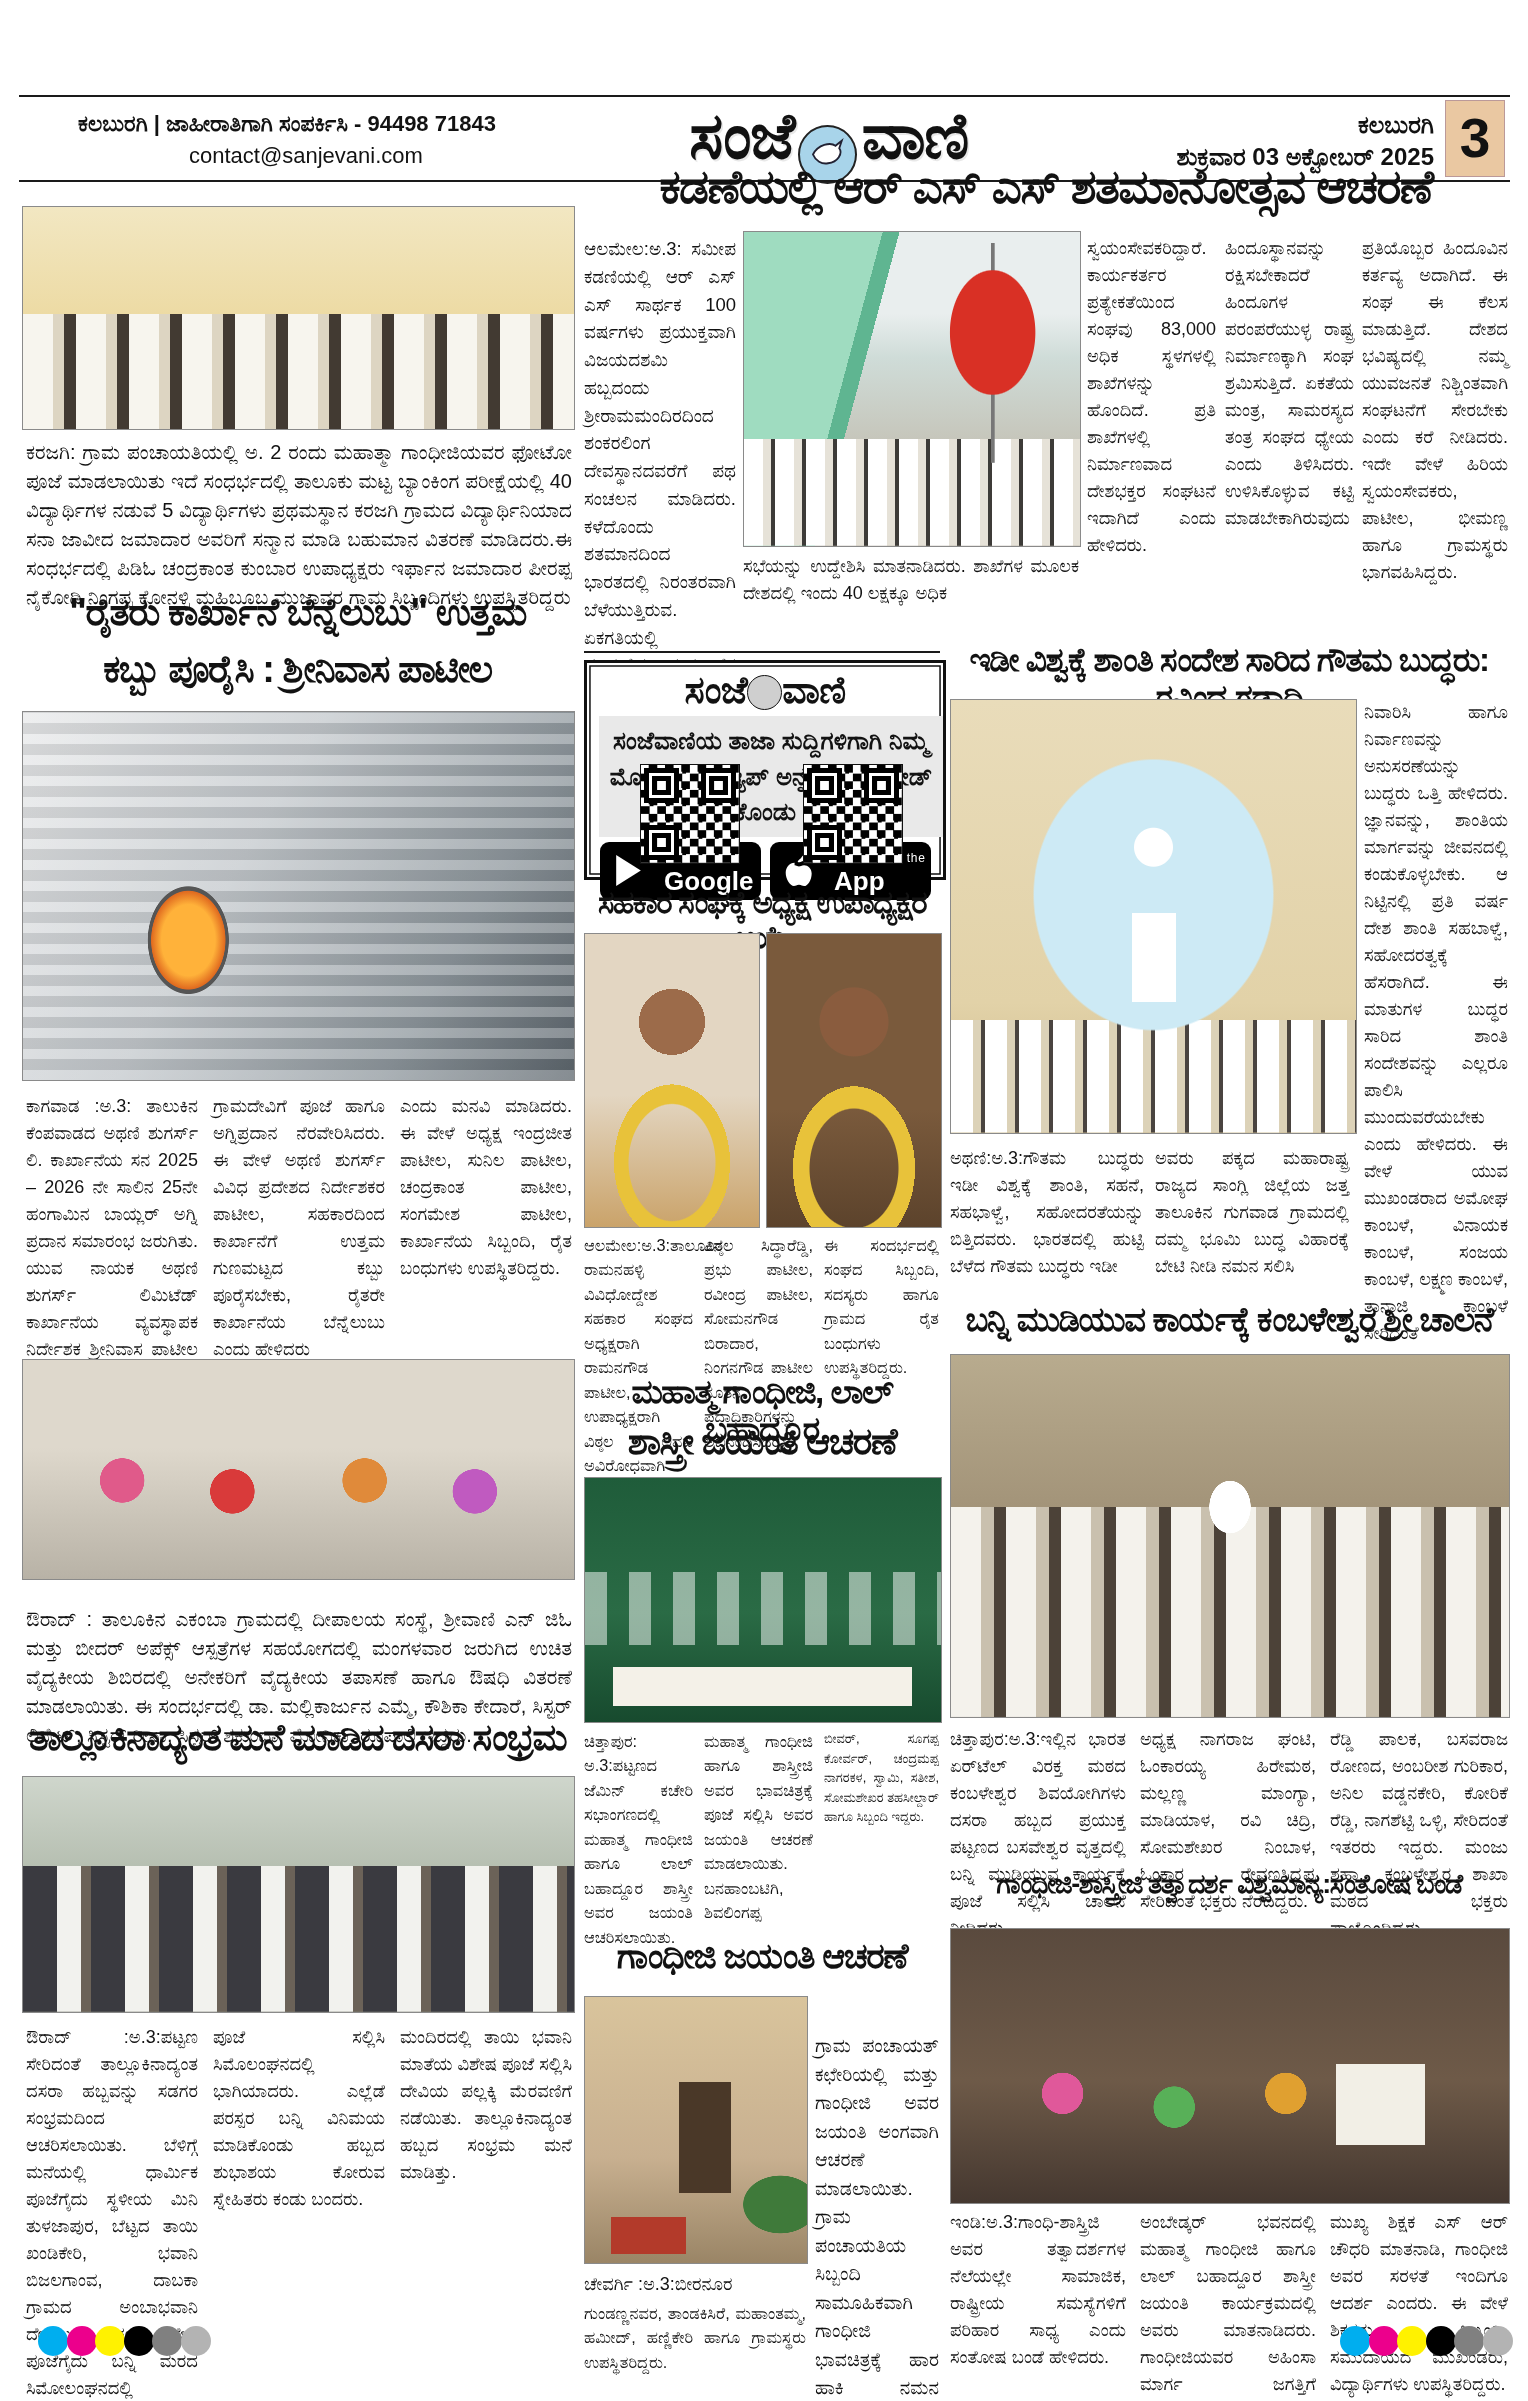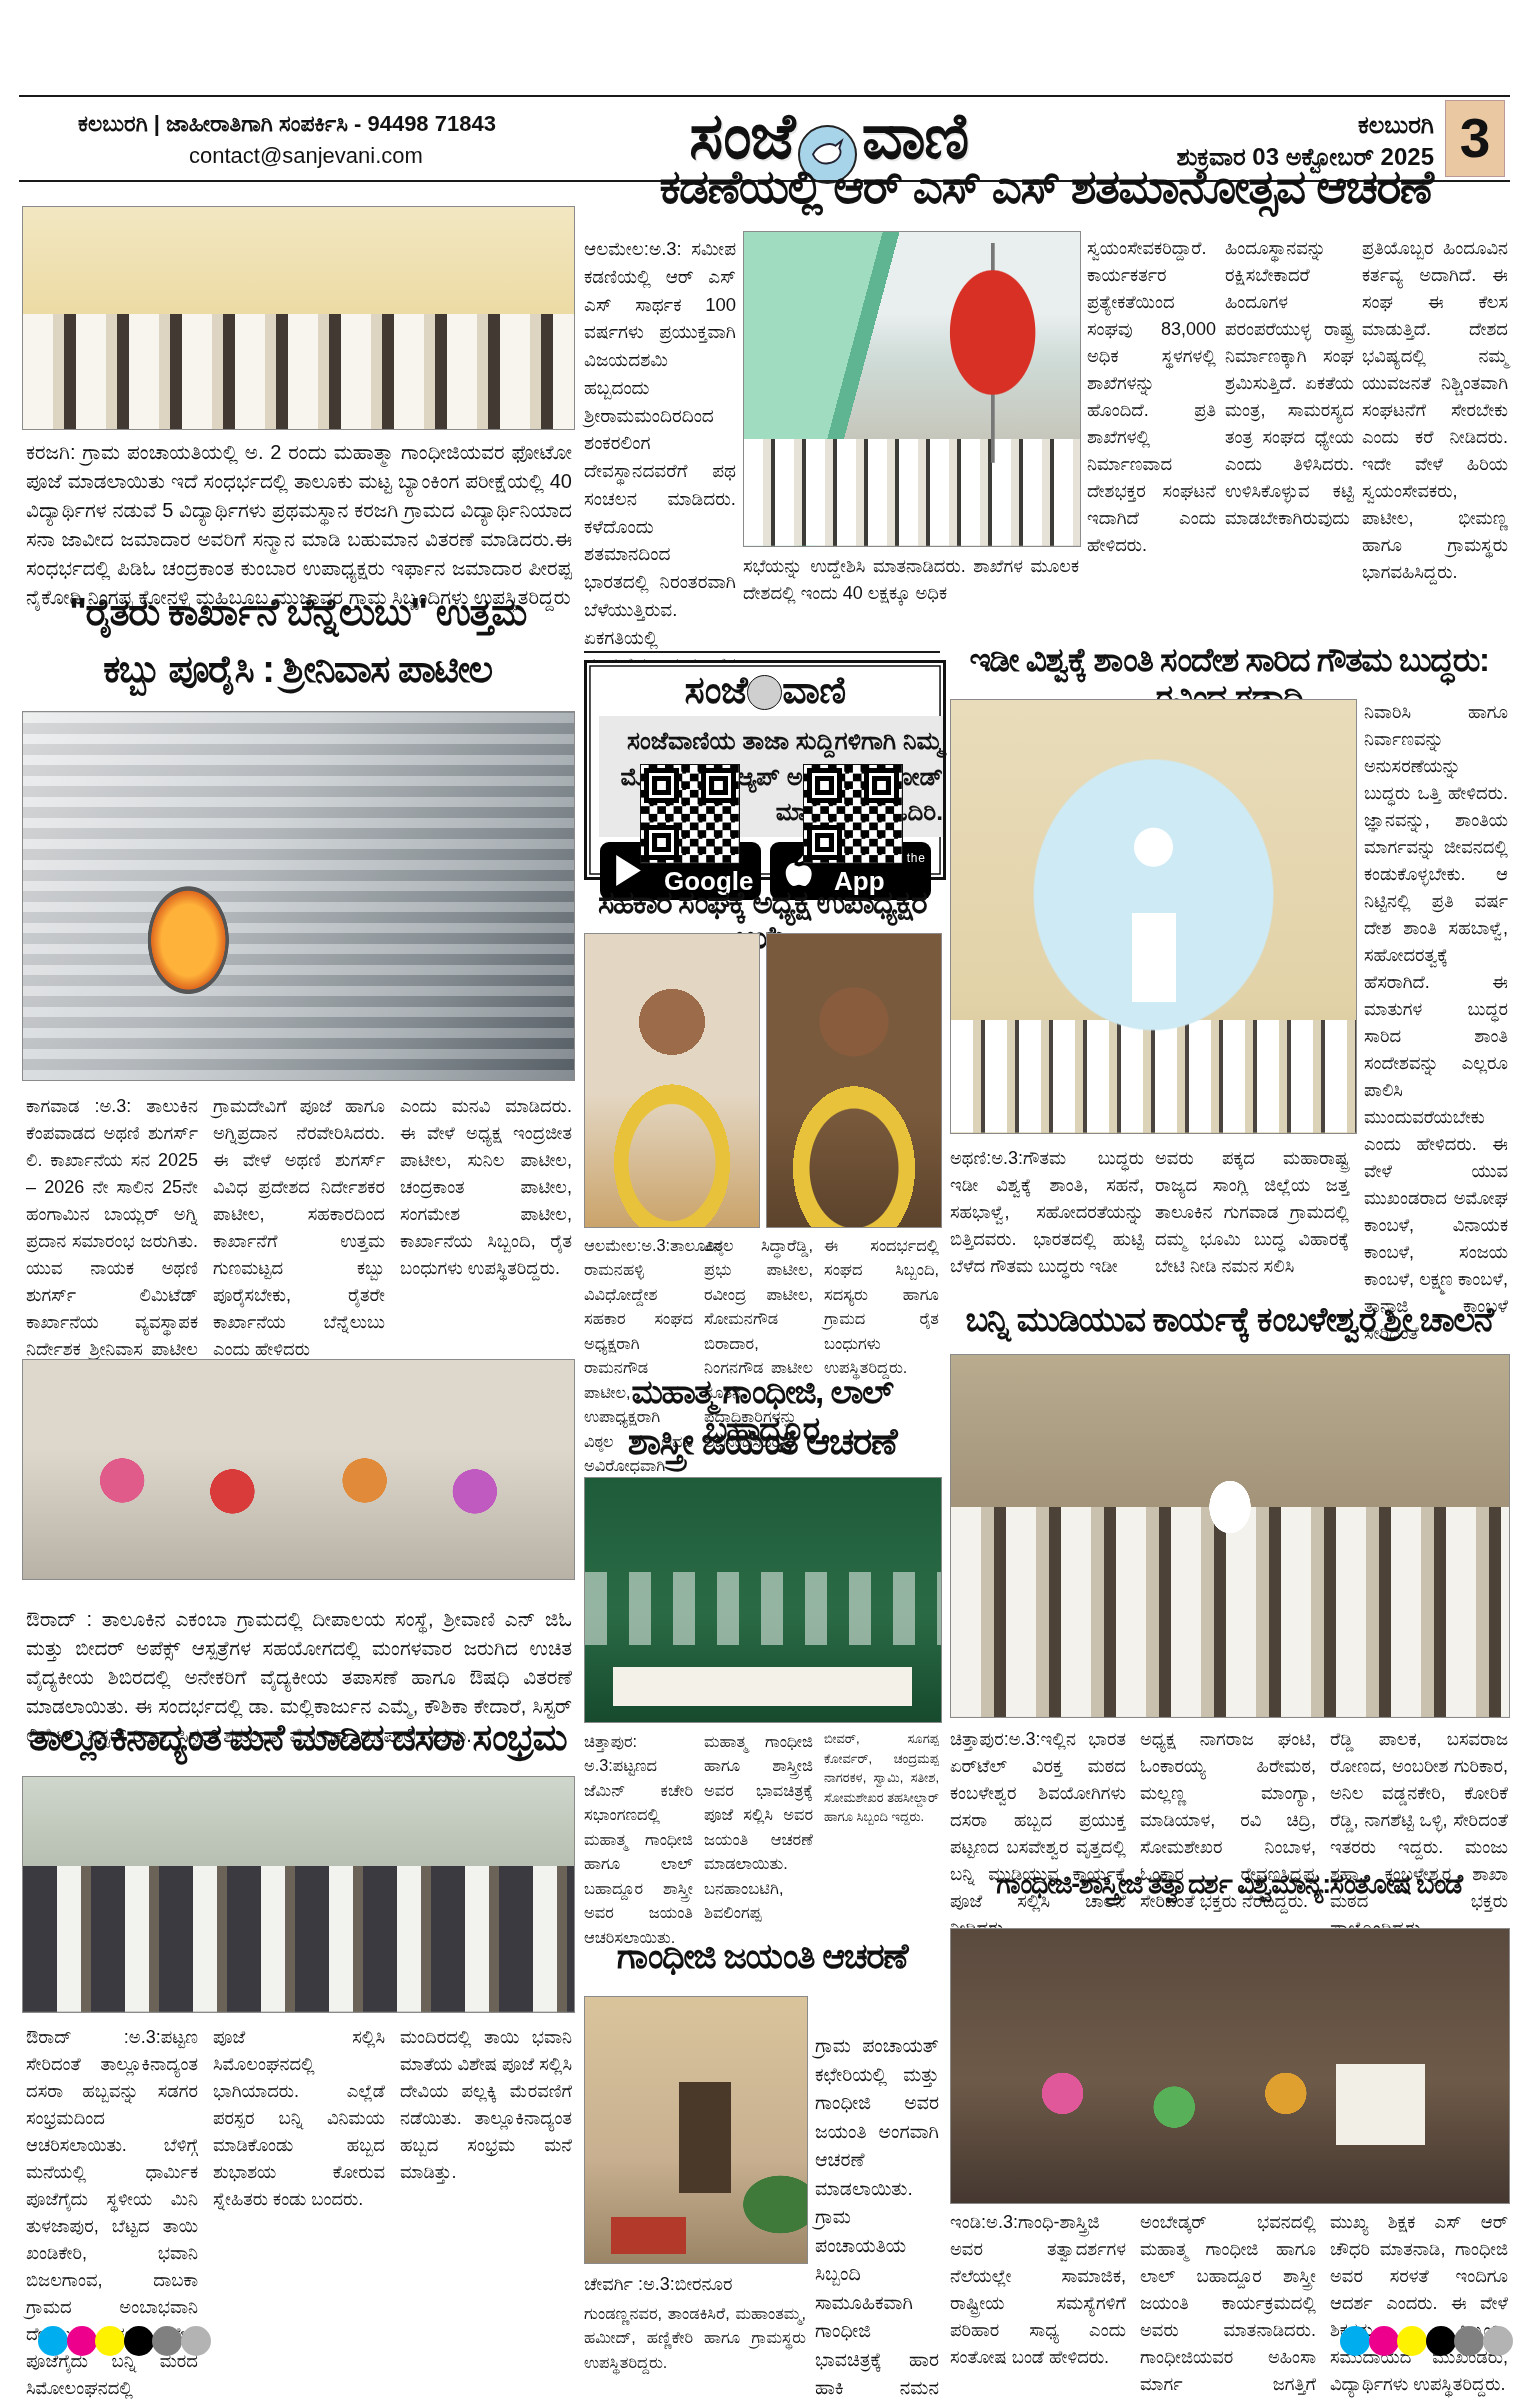--- a/index.html
+++ b/index.html
@@ -75,21 +75,21 @@
   .ph-indi{background:
      radial-gradient(41px 41px at 20% 60%,#e0589a 0 50%,transparent 51%),
      radial-gradient(41px 41px at 40% 65%,#58b058 0 50%,transparent 51%),
      radial-gradient(41px 41px at 60% 60%,#e0a030 0 50%,transparent 51%),
      linear-gradient(#f2efe6,#f2efe6) 82% 70%/89px 81px no-repeat,
      linear-gradient(180deg,#5a4a3e 0,#6e5a48 55%,#453830 100%);}
   
   .adbox{position:absolute;border:3px solid #111;box-shadow:inset 0 0 0 2.2px #fff,inset 0 0 0 3.7px #111;background:#fff;}
   .adlogo{font-size:38px;font-weight:800;text-align:center;letter-spacing:-0.7px;}
   .ad-dove{display:inline-block;width:33px;height:33px;border-radius:50%;background:#cfcfcf;border:1.5px solid #111;vertical-align:middle;}
-  .adband{background:#e9e9e9;text-align:right;font-size:24.4px;font-weight:700;line-height:1.45;padding:7.4px 0;margin-left:12px;}
+  .adband{background:#e9e9e9;text-align:center;font-size:24.4px;font-weight:700;line-height:1.45;padding:7.4px 0;margin-left:12px;}
   .badge{position:absolute;background:#000;border-radius:9px;color:#fff;height:58px;width:161px;}
   .badge .t1{position:absolute;left:55px;top:9px;font-size:12px;letter-spacing:0.7px;}
   .badge .t2{position:absolute;left:64px;top:24px;font-size:26px;font-weight:700;}
   .qr{position:absolute;width:98px;height:98px;border:1.5px solid #111;
       background:repeating-conic-gradient(#000 0 25%,#fff 0 50%) 0 0/16.3px 16.3px;}
   .qr-eye{position:absolute;width:25px;height:25px;background:#fff;border:5.2px solid #000;box-shadow:inset 0 0 0 3px #fff,inset 0 0 0 8.1px #000;}
   .dot{width:30px;height:30px;border-radius:50%;display:inline-block;margin-right:-1.5px;}
 </style>
 </head>
 <body>

